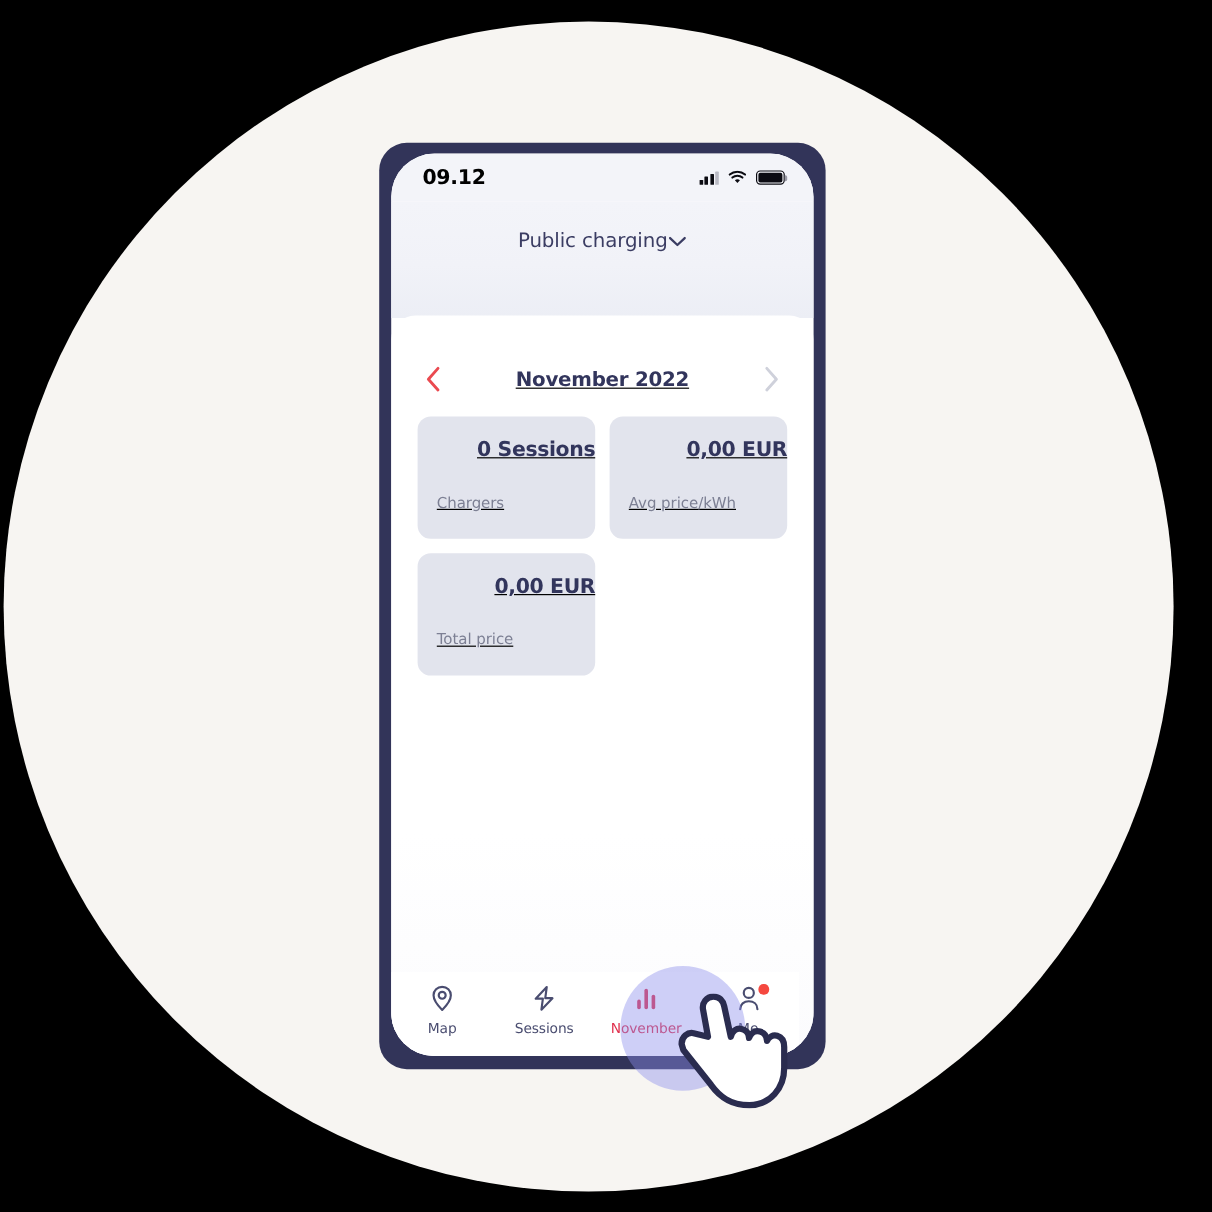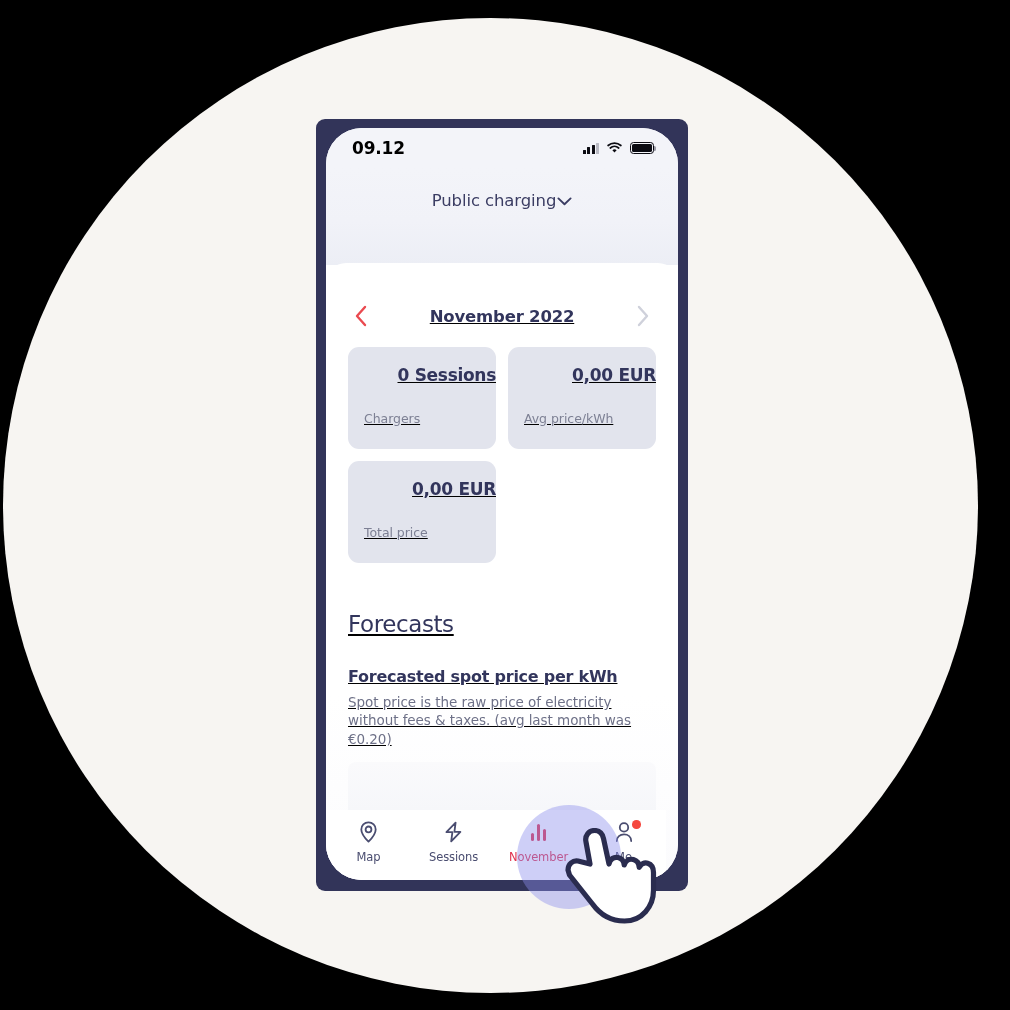--- a/index.html
+++ b/index.html
@@ -26,21 +26,21 @@
     border-radius: 50%;
     background: #f7f5f2;
   }
 
   
   .phone {
     position: absolute;
     left: 316px; top: 119px;
     width: 372px; height: 772px;
     background: #323459;
-    border-radius: 9px;
+    border-radius: 23px;
     box-sizing: border-box;
     padding: 9px 10px 11px 10px;
   }
   .screen {
     position: relative;
     width: 100%; height: 100%;
     background: #ffffff;
     border-radius: 36px;
     overflow: hidden;
     display: flex;
@@ -328,26 +328,20 @@
           <div class="card">
             <div class="card-val">0,00 EUR</div>
             <div class="card-lbl">Avg price/kWh</div>
           </div>
           <div class="card">
             <div class="card-val">0,00 EUR</div>
             <div class="card-lbl">Total price</div>
           </div>
         </div>
 
-        <div class="forecasts">
-          <h2 class="fc-title">Forecasts</h2>
-          <div class="fc-sub">Forecasted spot price per kWh</div>
-          <p class="fc-body">Spot price is the raw price of electricity without fees &amp; taxes. (avg last month was €0.20)</p>
-          <div class="chart-stub"></div>
-        </div>
 
         <div class="tabbar">
 
           <div class="tab">
             <span class="tab-ico">
               <svg width="19" height="22" viewBox="0 0 19 22">
                 <path d="M9.5 1.4 c4.1 0 7.2 3.1 7.2 7 0 5.1-7.2 12.2-7.2 12.2 S2.3 13.5 2.3 8.4 c0-3.9 3.1-7 7.2-7 Z" stroke="#4a4d70" stroke-width="1.8" fill="none" stroke-linejoin="round"></path>
                 <circle cx="9.5" cy="8.4" r="2.9" stroke="#4a4d70" stroke-width="1.8" fill="none"></circle>
               </svg>
             </span>

